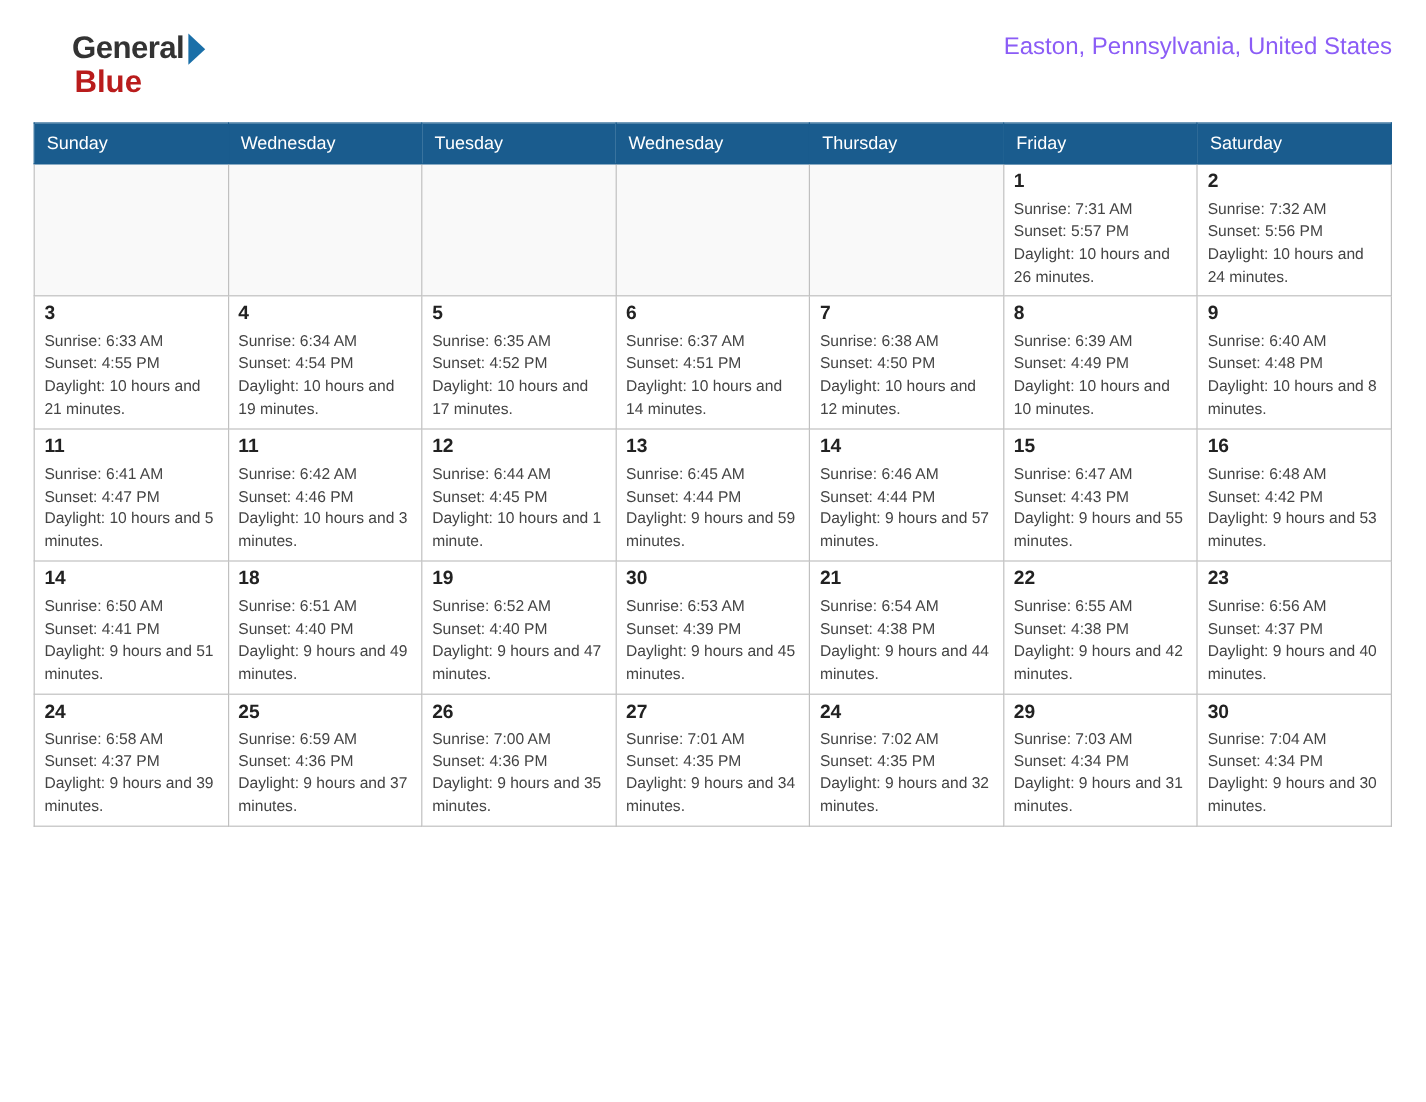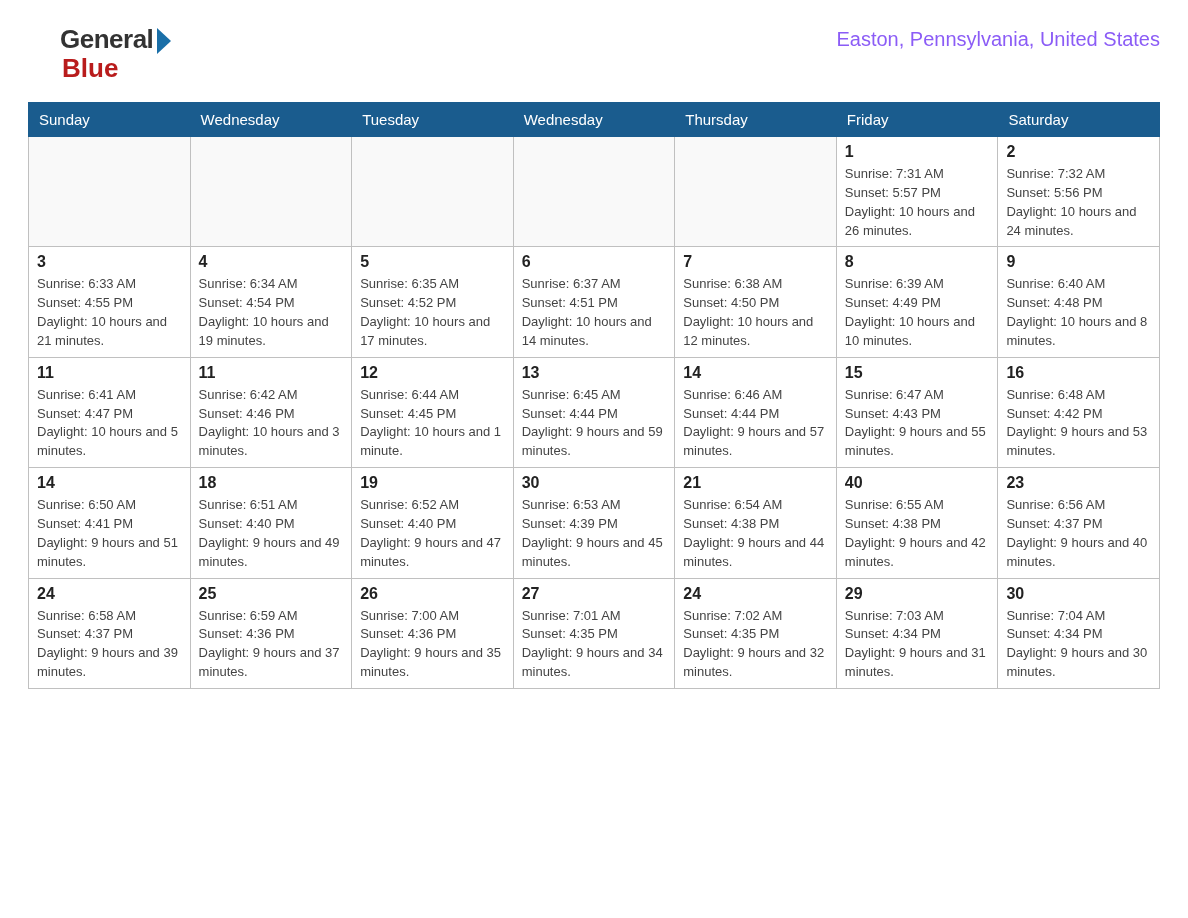--- a/index.html
+++ b/index.html
@@ -223,21 +223,21 @@
         </td>
         <td>
           <span class="day-number">30</span>
           <div class="day-info">Sunrise: 6:53 AM<br>Sunset: 4:39 PM<br>Daylight: 9 hours and 45 minutes.</div>
         </td>
         <td>
           <span class="day-number">21</span>
           <div class="day-info">Sunrise: 6:54 AM<br>Sunset: 4:38 PM<br>Daylight: 9 hours and 44 minutes.</div>
         </td>
         <td>
-          <span class="day-number">40</span>
+          <span class="day-number">22</span>
           <div class="day-info">Sunrise: 6:55 AM<br>Sunset: 4:38 PM<br>Daylight: 9 hours and 42 minutes.</div>
         </td>
         <td>
           <span class="day-number">23</span>
           <div class="day-info">Sunrise: 6:56 AM<br>Sunset: 4:37 PM<br>Daylight: 9 hours and 40 minutes.</div>
         </td>
       </tr>
       <tr class="row-separator">
         <td>
           <span class="day-number">24</span>

